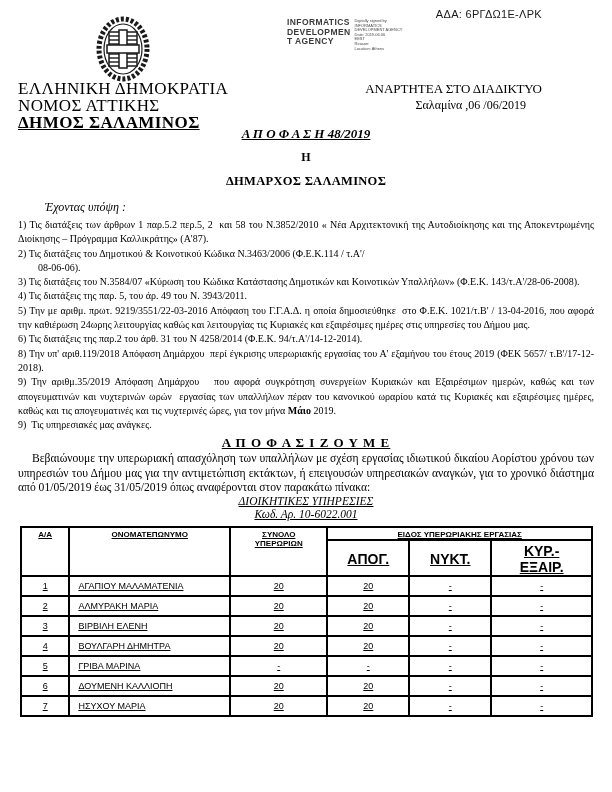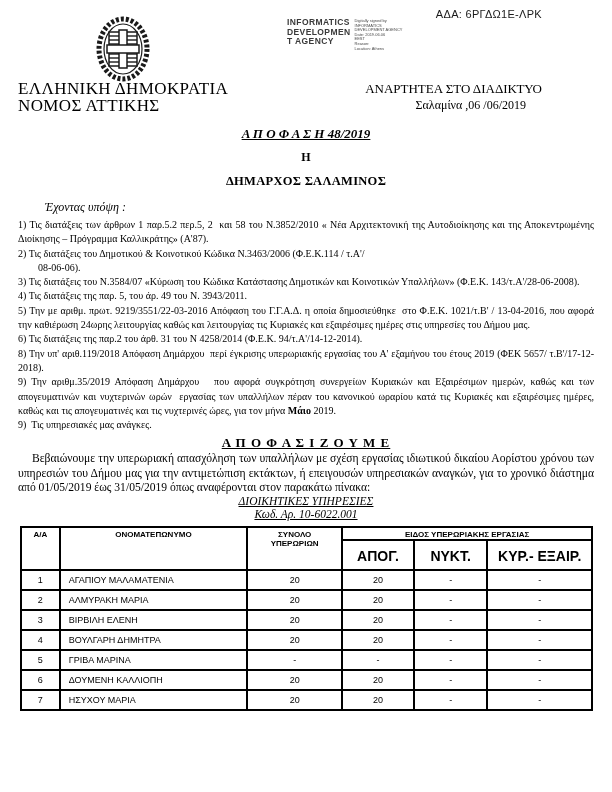--- a/index.html
+++ b/index.html
@@ -53,21 +53,21 @@
   }
   .service-title,.service-code{
     font-style:italic;font-size:11.5px;line-height:13px;
     text-decoration:underline;margin:0;
   }
   
   .otable{
     border-collapse:collapse;margin:5px 0 0 2px;width:573px;
     font-family:"Liberation Sans", sans-serif;
   }
-  .otable th,.otable td{border:2px solid #000;padding:0 3px;}
+  .otable th,.otable td{border:2px solid #000;padding:0 13px;text-decoration:underline;}
   .otable th{font-size:8px;font-weight:bold;vertical-align:top;padding-top:2px;}
   .otable .sub th{vertical-align:middle;height:26px;font-size:14px;margin-top:32px;}
   .otable td{font-size:9px;text-align:center;height:18px;}
   .otable td.name-cell{text-align:left;padding-left:8px;border-radius:6px;}
   .col-aa{width:33px;}
   .col-name{width:190px;}
   .col-total{width:91px;white-space:pre-line;margin-top:21px;}
   .col-apog{width:66px;}
   .col-nykt{width:68px;}
   .col-kyr{width:102px;}
@@ -104,20 +104,21 @@
       <line x1="13" y1="42" x2="41" y2="42"></line>
         <line x1="13" y1="46" x2="41" y2="46"></line>
     </g>
     <rect x="23" y="14" width="8" height="38" fill="#fff" stroke="#1a1a1a" stroke-width="1.5"></rect>
     <rect x="11" y="29" width="32" height="8" fill="#fff" stroke="#1a1a1a" stroke-width="1.5"></rect>
   </svg>
 
   <div class="org-block">
     <div>ΕΛΛΗΝΙΚΗ  ΔΗΜΟΚΡΑΤΙΑ</div>
     <div>ΝΟΜΟΣ ΑΤΤΙΚΗΣ</div>
+    <div class="org-line3">ΔΗΜΟΣ ΣΑΛΑΜΙΝΟΣ</div>
   </div>
 
   <div class="right-block">
     <div>ΑΝΑΡΤΗΤΕΑ ΣΤΟ ΔΙΑΔΙΚΤΥΟ</div>
     <div class="right-date">Σαλαμίνα ,06 /06/2019</div>
   </div>
 
   <div class="content">
     <p class="t-decision centered">Α Π Ο Φ Α Σ Η  48/2019</p>
     <p class="t-h centered">Η</p>

